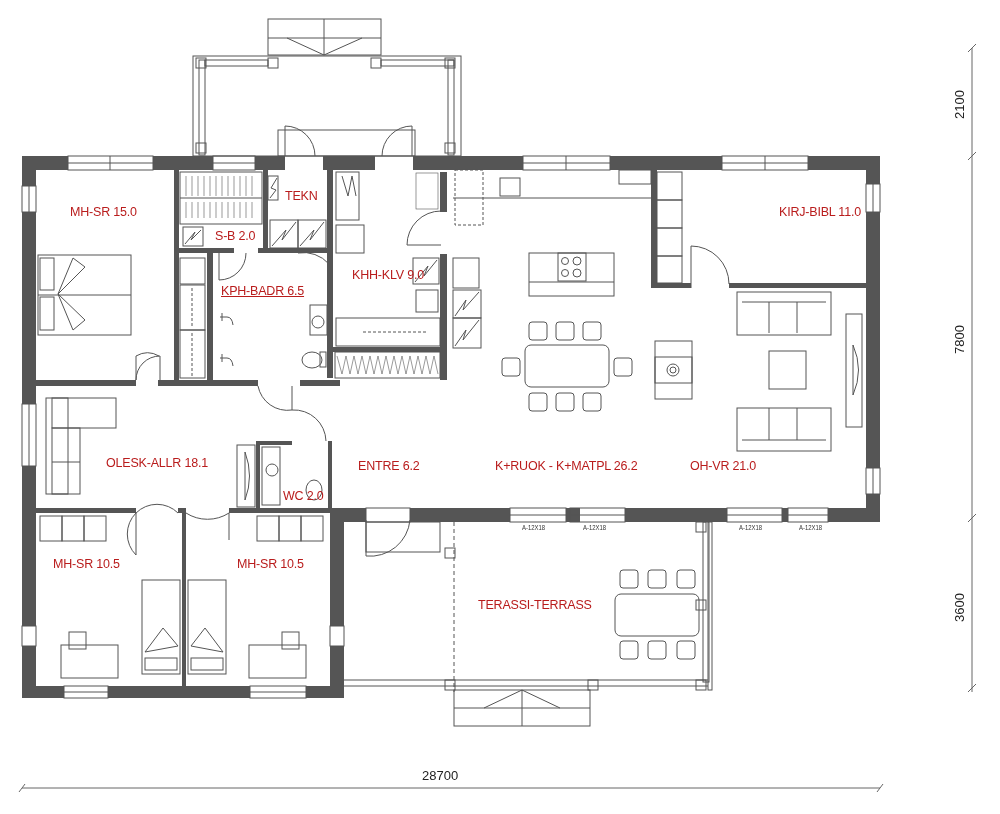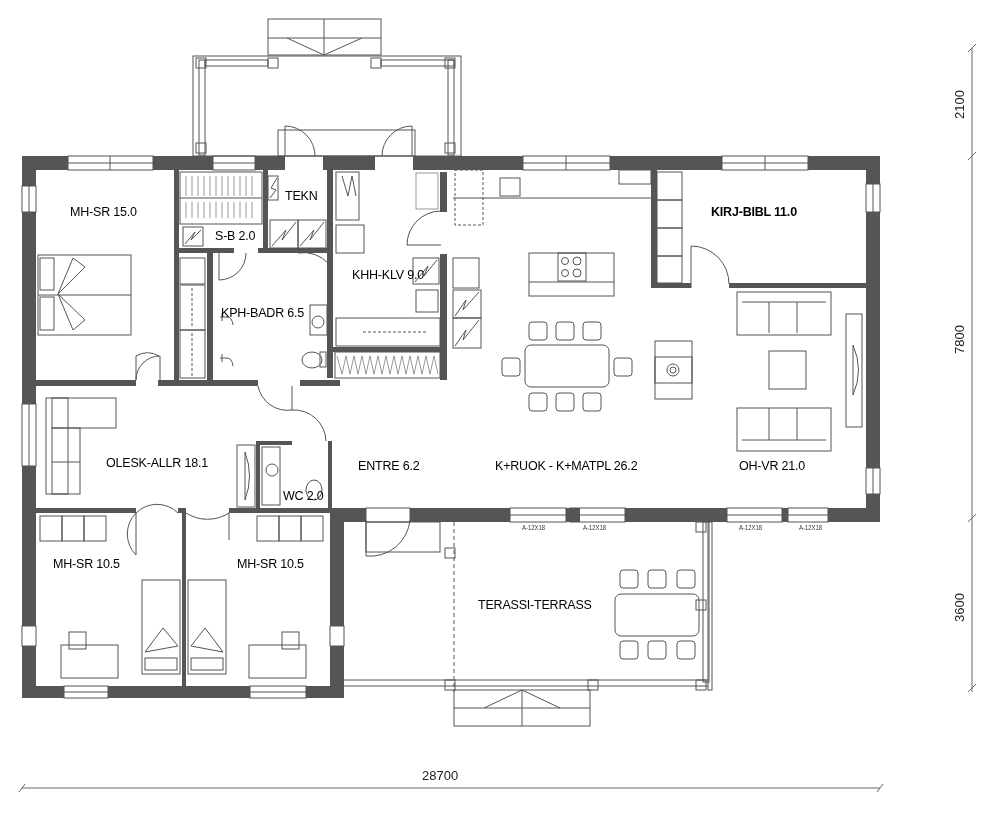--- a/index.html
+++ b/index.html
@@ -1,18 +1,18 @@
 <!DOCTYPE html>
 <html><head>
 <meta charset="utf-8">
 <style>
   html, body { margin:0; padding:0; background:#ffffff; }
   body { width:1000px; height:814px; position:relative; overflow:hidden; font-family:"Liberation Sans", sans-serif; }
   #plan { position:absolute; left:0; top:0; width:1000px; height:814px; }
-  .lbl { position:absolute; font-family:"Liberation Sans", sans-serif; font-size:12.5px; color:#000000; white-space:nowrap; letter-spacing:-0.2px; }
+  .lbl { position:absolute; font-family:"Liberation Sans", sans-serif; font-size:12.5px; color:#b91c1c; white-space:nowrap; letter-spacing:-0.2px; }
   .win-lbl { position:absolute; font-family:"Liberation Sans", sans-serif; font-size:7px; color:#333; white-space:nowrap; transform:scaleX(0.85); transform-origin:left top; }
   .dim { position:absolute; font-family:"Liberation Sans", sans-serif; font-size:13px; color:#222; white-space:nowrap; }
   .dim.v { transform:rotate(-90deg); transform-origin:center center; }
 </style>
 </head>
 <body>
 
 <svg id="plan" viewBox="0 0 1000 814" xmlns="http://www.w3.org/2000/svg">
   <g fill="none" stroke="#555" stroke-width="1">
 
@@ -343,28 +343,28 @@
       <line x1="968" y1="160" x2="976" y2="152"></line>
       <line x1="968" y1="522" x2="976" y2="514"></line>
       <line x1="968" y1="692" x2="976" y2="684"></line>
     </g>
   </g>
 </svg>
 
 <div class="lbl" style="left:70px;top:205px;text-align:right;">MH-SR 15.0</div>
 <div class="lbl" style="left:215px;top:229px;">S-B 2.0</div>
 <div class="lbl" style="left:285px;top:189px;">TEKN</div>
-<div class="lbl" style="left:221px;top:306px;">KPH-BADR 6.5</div>
+<div class="lbl" style="left:221px;top:284px;text-decoration:underline;">KPH-BADR 6.5</div>
 <div class="lbl" style="left:352px;top:268px;">KHH-KLV 9.0</div>
-<div class="lbl" style="left:711px;top:205px;font-weight:bold;">KIRJ-BIBL 11.0</div>
+<div class="lbl" style="left:779px;top:205px;">KIRJ-BIBL 11.0</div>
 <div class="lbl" style="left:106px;top:456px;">OLESK-ALLR 18.1</div>
 <div class="lbl" style="left:283px;top:457px;margin-top:32px;">WC 2.0</div>
 <div class="lbl" style="left:358px;top:459px;">ENTRE 6.2</div>
 <div class="lbl" style="left:495px;top:459px;">K+RUOK - K+MATPL 26.2</div>
-<div class="lbl" style="left:739px;top:459px;">OH-VR 21.0</div>
+<div class="lbl" style="left:690px;top:459px;">OH-VR 21.0</div>
 <div class="lbl" style="left:53px;top:557px;">MH-SR 10.5</div>
 <div class="lbl" style="left:237px;top:557px;">MH-SR 10.5</div>
 <div class="lbl" style="left:478px;top:598px;">TERASSI-TERRASS</div>
 
 <div class="win-lbl" style="left:522px;top:524px;">A-12X18</div>
 <div class="win-lbl" style="left:583px;top:524px;">A-12X18</div>
 <div class="win-lbl" style="left:739px;top:524px;">A-12X18</div>
 <div class="win-lbl" style="left:799px;top:524px;">A-12X18</div>
 
 <div class="dim" style="left:422px;top:768px;">28700</div>

